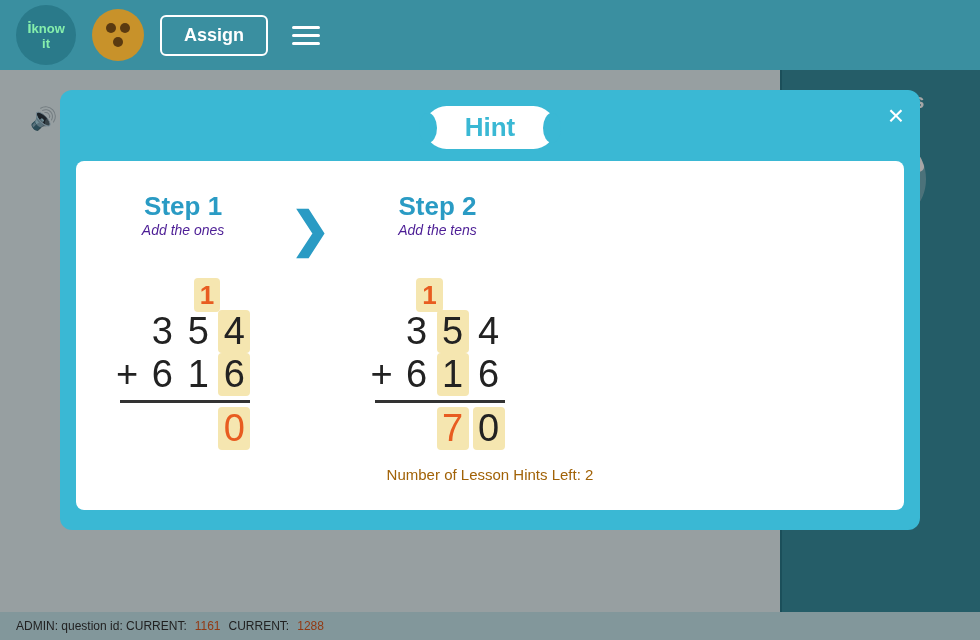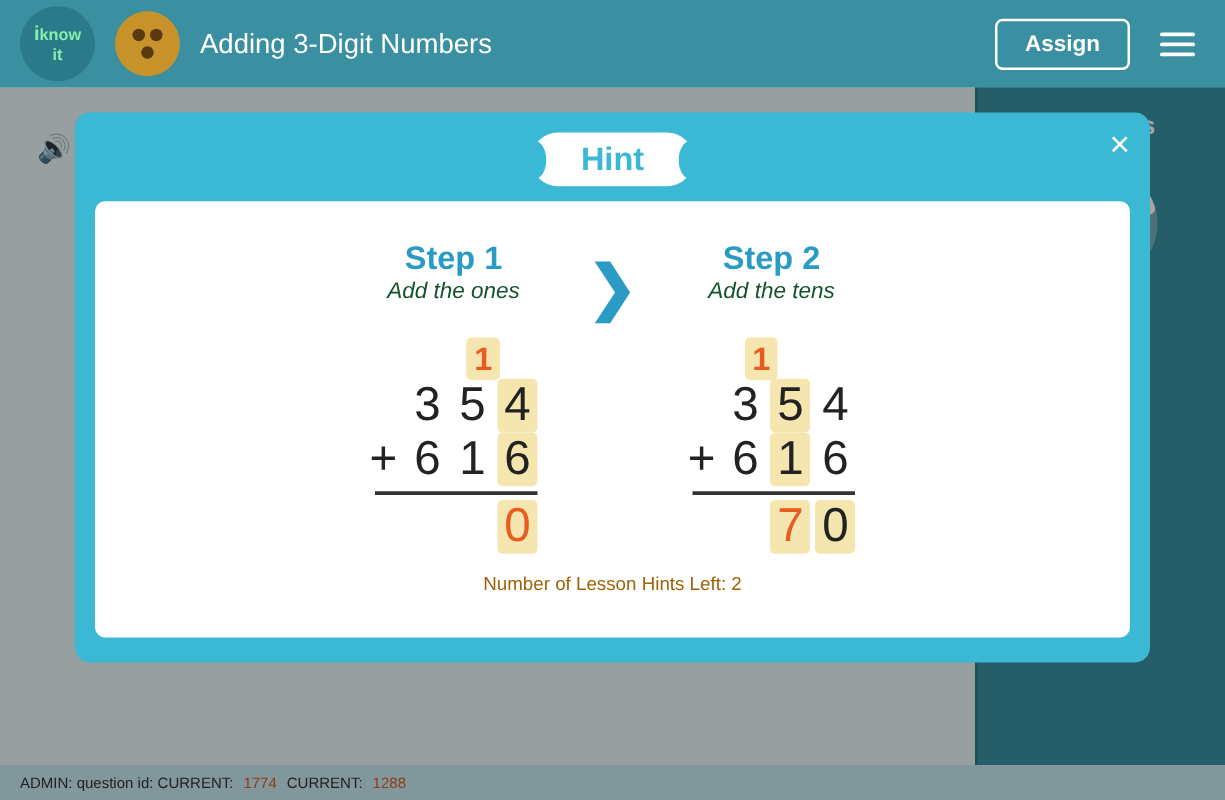--- a/index.html
+++ b/index.html
@@ -249,42 +249,41 @@
       background: white;
       width: calc(100% - 32px);
       border-radius: 8px;
       padding: 30px 40px 20px;
       margin: 0 16px;
       flex: 1;
     }
 
     .steps-container {
       display: flex;
-      justify-content: center;
       align-items: flex-start;
       gap: 40px;
     }
 
     .step {
       display: flex;
       flex-direction: column;
       align-items: center;
     }
 
     .step-title {
       color: #2a9bc4;
       font-size: 26px;
       font-weight: 700;
     }
 
     .step-subtitle {
-      color: #14532d;
-      font-size: 18px;
+      color: #4c1d95;
+      font-size: 14px;
       font-style: italic;
-      margin-bottom: 20px;
+      margin-bottom: 32px;
     }
 
     .chevron-right {
       color: #2a9bc4;
       font-size: 48px;
       margin-top: 10px;
       font-weight: 700;
     }
 
     
@@ -376,21 +375,20 @@
   </div>
 
   <div class="avatar-circle">
     <div class="avatar-dots">
       <div class="dot"></div>
       <div class="dot"></div>
       <div class="dot bottom"></div>
     </div>
   </div>
 
-  <div class="lesson-title">Adding 3-Digit Numbers</div>
 
   <button class="assign-btn">Assign</button>
 
   <button class="menu-btn">
     <div class="menu-line"></div>
     <div class="menu-line"></div>
     <div class="menu-line"></div>
   </button>
 </div>
 
@@ -490,18 +488,18 @@
         </div>
 
         <div class="hints-left">Number of Lesson Hints Left: 2</div>
       </div>
 
     </div>
   </div>
 
   <div class="status-bar">
     <span>ADMIN: question id: CURRENT:</span>
-    <span class="status-link">1774</span>
+    <span class="status-link">1161</span>
     <span>CURRENT:</span>
     <span class="status-link">1288</span>
   </div>
 
 </div>
 
 </body></html>

